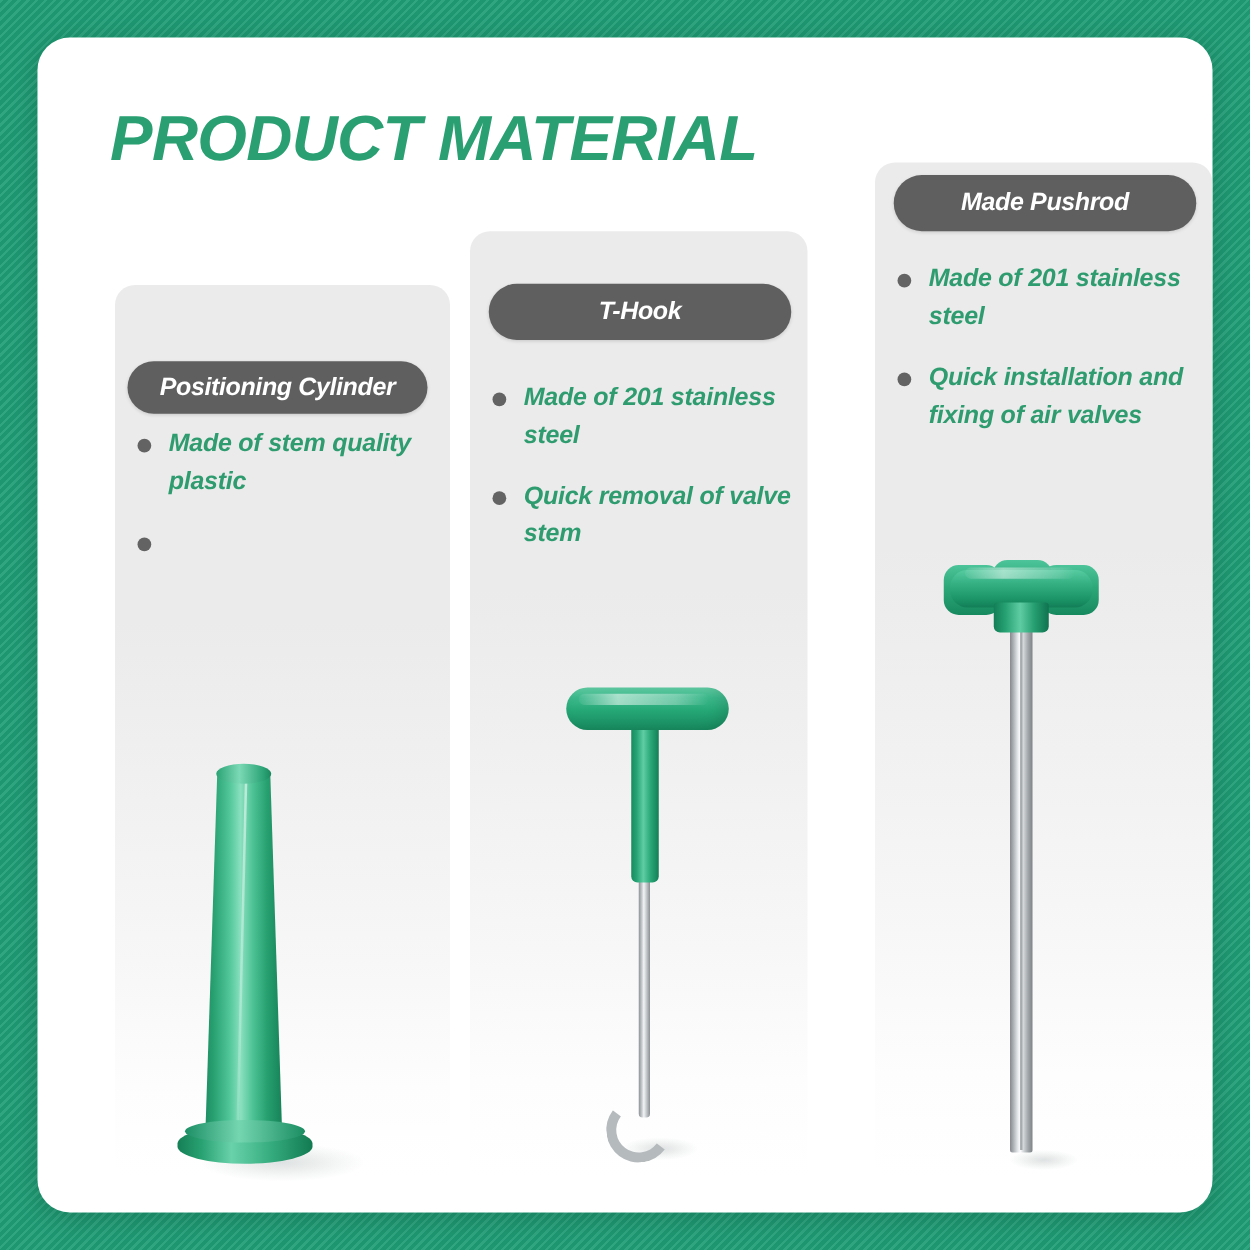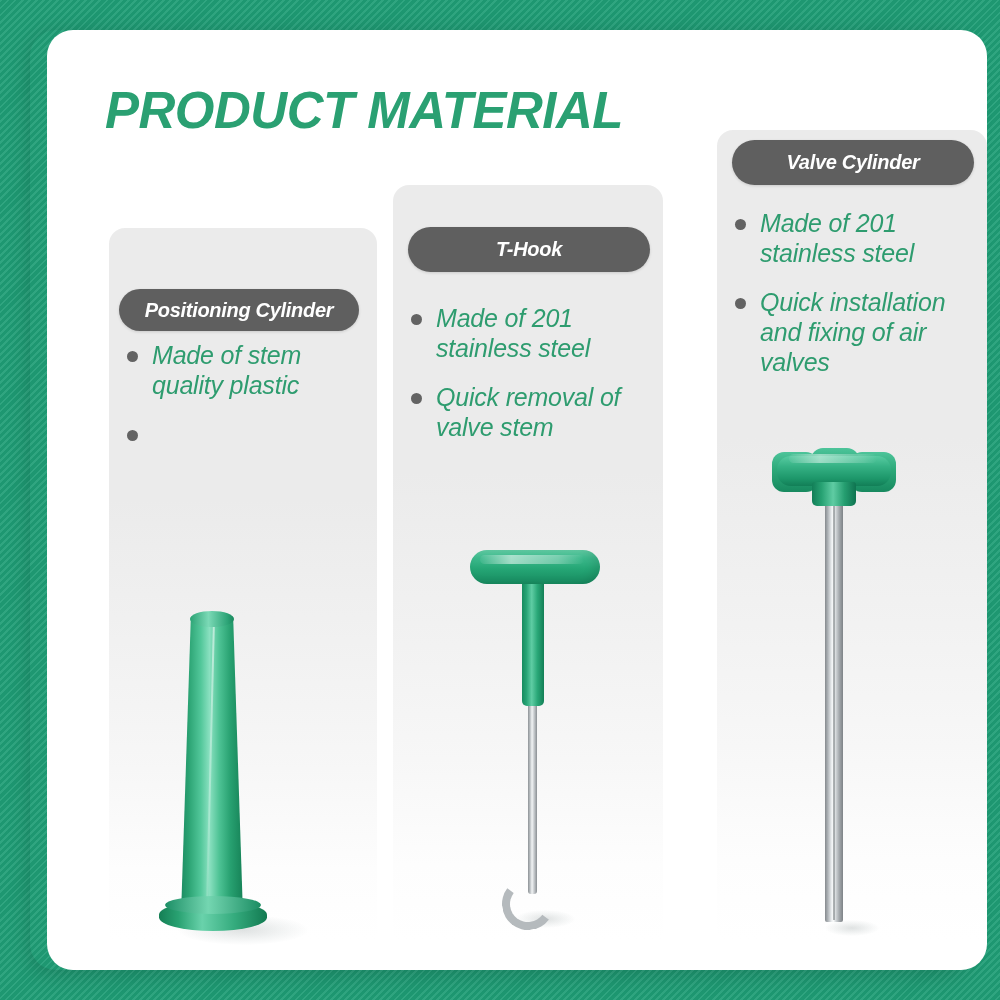--- a/index.html
+++ b/index.html
@@ -37,21 +37,20 @@
   }
   .panel {
     position: absolute;
     left: 30px;
     top: 30px;
     width: 940px;
     height: 940px;
     background: #ffffff;
     border-radius: 26px;
     overflow: hidden;
-    margin-left: 17px;
   }
 
   
   .title {
     position: absolute;
     left: 58px;
     top: 52px;
     font-size: 51px;
     line-height: 58px;
     font-weight: 700;
@@ -116,24 +115,24 @@
     width: 11px;
     height: 11px;
     border-radius: 50%;
     background: #636363;
     margin-top: 11px;
     margin-right: 14px;
     margin-left: 8px;
   }
   .btext {
     color: #2e9c6f;
-    font-size: 25px;
+    font-size: 20px;
     line-height: 30px;
     font-style: italic;
-    font-weight: 400;
+    font-weight: 700;
     letter-spacing: -0.2px;
   }
 
   
   .art { position: absolute; }
   .reflection {
     position: absolute;
     left: 50%;
     transform: translateX(-50%);
     border-radius: 50%;
@@ -383,21 +382,21 @@
     <div class="art" id="art-thook">
       <div class="reflection" id="thook-reflect"></div>
       <div class="t-shaft"></div>
       <div class="t-hookcurve"></div>
       <div class="t-stem"></div>
       <div class="t-bar"></div>
       <div class="t-bar-gloss"></div>
     </div>
 
     <div class="card" id="card-3">
-      <div class="badge" id="badge-3">Valve Cylinder</div>
+      <div class="badge" id="badge-3">Made Pushrod</div>
 
       <div class="bullets" id="bullets-3">
         <div class="bullet">
           <span class="dot"></span>
           <span class="btext">Made of 201 stainless steel</span>
         </div>
         <div class="bullet">
           <span class="dot"></span>
           <span class="btext">Quick installation and fixing of air valves</span>
         </div>

